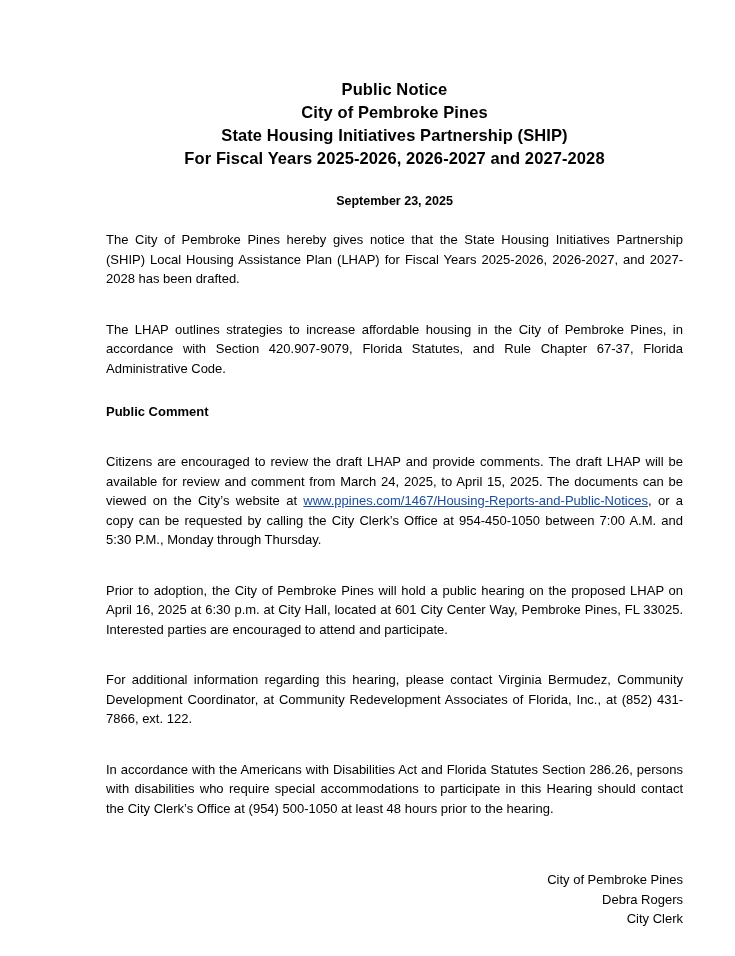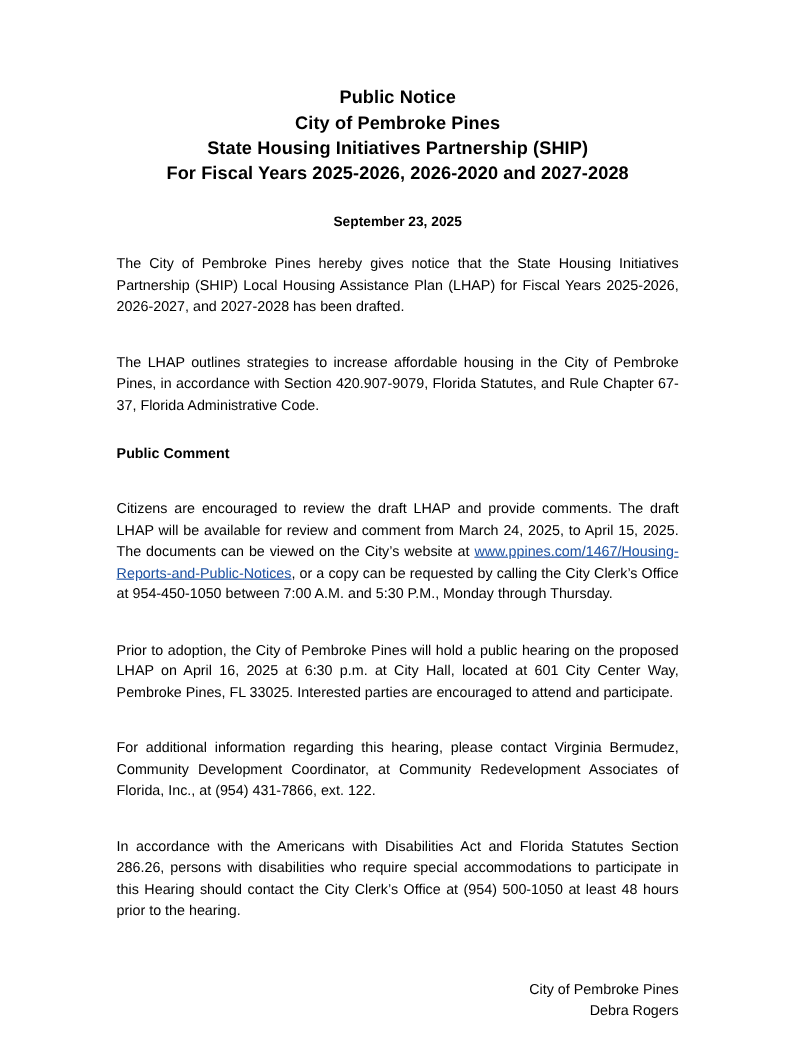--- a/index.html
+++ b/index.html
@@ -12,21 +12,21 @@
     height: 956px;
     font-family: "Liberation Sans", sans-serif;
     color: #000000;
     position: relative;
     overflow: hidden;
   }
   .page {
     box-sizing: border-box;
     width: 735px;
     height: 956px;
-    padding: 78px 118px 0 106px;
+    padding: 78px 52px 0 106px;
   }
   .doc-title {
     text-align: center;
     font-weight: bold;
     font-size: 16.5px;
     line-height: 23px;
     letter-spacing: 0.1px;
   }
   .doc-title div {
     white-space: nowrap;
@@ -77,41 +77,42 @@
 </style>
 </head>
 <body>
 
 <div class="page">
 
   <div class="doc-title">
     <div>Public Notice</div>
     <div>City of Pembroke Pines</div>
     <div>State Housing Initiatives Partnership (SHIP)</div>
-    <div>For Fiscal Years 2025-2026, 2026-2020 and 2027-2028</div>
+    <div>For Fiscal Years 2025-2026, 2026-2027 and 2027-2028</div>
   </div>
 
   <div class="doc-date">September 23, 2025</div>
 
   <div class="body-block">
 
     <p class="para">The City of Pembroke Pines hereby gives notice that the State Housing Initiatives Partnership (SHIP) Local Housing Assistance Plan (LHAP) for Fiscal Years 2025-2026, 2026-2027, and 2027-2028 has been drafted.</p>
 
     <p class="para">The LHAP outlines strategies to increase affordable housing in the City of Pembroke Pines, in accordance with Section 420.907-9079, Florida Statutes, and Rule Chapter 67-37, Florida Administrative Code.</p>
 
     <div class="section-heading">Public Comment</div>
 
     <p class="para"><span>Citizens are encouraged to review the draft LHAP and provide comments. The draft LHAP will be available for review and comment from March 24, 2025, to April 15, 2025. The documents can be viewed on the City’s website at </span><a class="doc-link" href="#">www.ppines.com/1467/Housing-Reports-and-Public-Notices</a><span>, or a copy can be requested by calling the City Clerk’s Office at 954-450-1050 between 7:00 A.M. and 5:30 P.M., Monday through Thursday.</span></p>
 
     <p class="para">Prior to adoption, the City of Pembroke Pines will hold a public hearing on the proposed LHAP on April 16, 2025 at 6:30 p.m. at City Hall, located at 601 City Center Way, Pembroke Pines, FL 33025. Interested parties are encouraged to attend and participate.</p>
 
-    <p class="para">For additional information regarding this hearing, please contact Virginia Bermudez, Community Development Coordinator, at Community Redevelopment Associates of Florida, Inc., at (954) 431-7866, ext. 122.</p>
+    <p class="para">For additional information regarding this hearing, please contact Virginia Bermudez, Community Development Coordinator, at Community Redevelopment Associates of Florida, Inc., at (852) 431-7866, ext. 122.</p>
 
     <p class="para">In accordance with the Americans with Disabilities Act and Florida Statutes Section 286.26, persons with disabilities who require special accommodations to participate in this Hearing should contact the City Clerk’s Office at (954) 500-1050 at least 48 hours prior to the hearing.</p>
 
   </div>
 
   <div class="signature">
     <div>City of Pembroke Pines</div>
     <div>Debra Rogers</div>
+    <div>City Clerk</div>
   </div>
 
 </div>
 
 </body></html>

